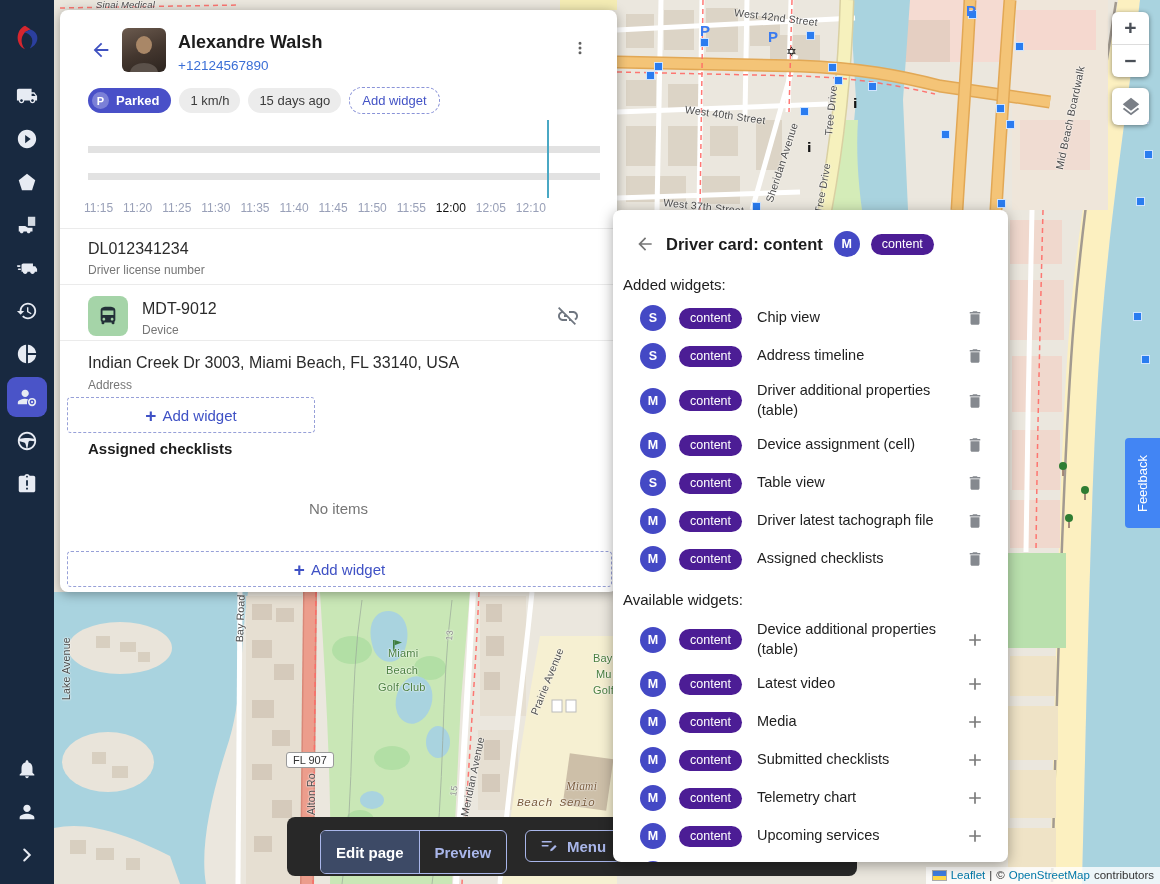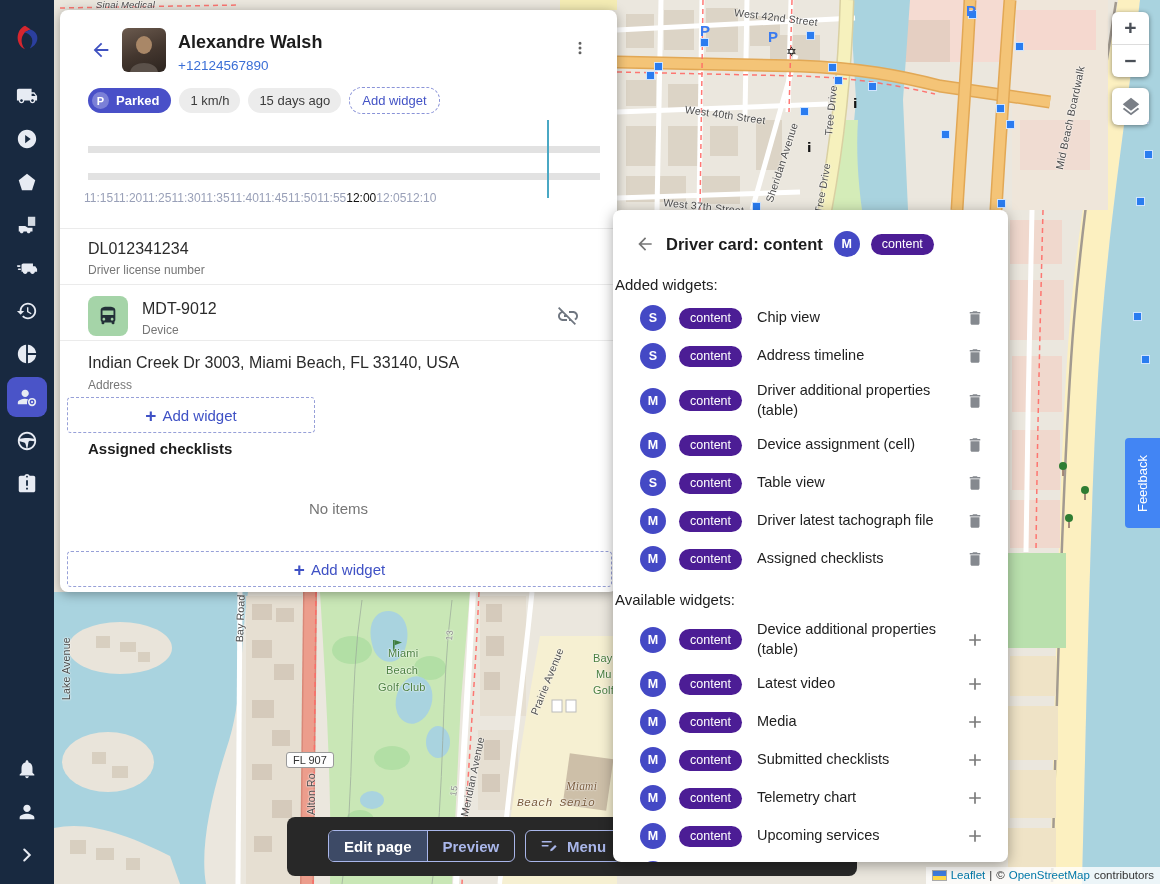--- a/index.html
+++ b/index.html
@@ -44,21 +44,21 @@
   #dc-kebab{left:508px;top:26px;width:24px;height:24px;cursor:pointer;display:flex;align-items:center;justify-content:center}
   #dc-chips{left:28px;top:77px;display:flex;gap:8px;align-items:center}
   .chip{height:25px;border-radius:13px;display:flex;align-items:center;font-size:13px;white-space:nowrap}
   .chip-status{background:#4950c8;color:#fff;padding:0 12px 0 4px;gap:7px;font-weight:bold}
   .chip-status .pc{width:17px;height:17px;border-radius:50%;background:rgba(255,255,255,.28);
                    display:flex;align-items:center;justify-content:center;font-size:11px;font-weight:bold}
   .chip-gray{background:#ececec;color:#3c3c3c;padding:0 11px}
   .chip-dashed{border:1px dashed #8a93d8;color:#4353c6;padding:0 12px;background:#fff;cursor:pointer}
   .tl-bar{left:28px;width:512px;height:7px;background:#e2e2e2}
   #tl-now{left:487px;top:110px;width:2px;height:78px;background:#4aa8c4}
-  #ticks{left:24px;top:181px;width:462px;display:flex;}
+  #ticks{left:24px;top:191px;width:462px;display:flex;justify-content:space-between}
   .tick{font-size:12px;color:#99a0b8}
   .tick-bold{color:#111;font-weight:normal}
   .divider{position:absolute;left:0;right:0;height:1px;background:#ebebeb}
   .fval{font-size:16px;color:#2b2b2b}
   .flab{font-size:12px;color:#767676}
   #device-icon{left:28px;top:286px;width:40px;height:40px;border-radius:8px;background:#a5d4a8;
                display:flex;align-items:center;justify-content:center}
   #unlink-btn{left:496px;top:294px;width:26px;height:26px;cursor:pointer}
   .add-widget-btn{border:1px dashed #97a0d8;border-radius:4px;color:#3f51c5;font-size:15px;
                   display:flex;align-items:center;justify-content:center;gap:6px;cursor:pointer;background:#fff}
@@ -71,32 +71,32 @@
   
   #widget-panel{position:absolute;left:613px;top:210px;width:395px;height:652px;background:#fff;
                 border-radius:8px;box-shadow:0 3px 14px rgba(0,0,0,.35);z-index:20;overflow:hidden}
   #wp-header{display:flex;align-items:center;gap:11px;margin:21px 20px 0 22px}
   #wp-back{color:#757575;width:20px;height:20px;cursor:pointer;flex:none}
   #wp-title{font-size:16.5px;font-weight:bold;color:#1d1d1d;white-space:nowrap}
   .sizebadge{width:26px;height:26px;border-radius:50%;background:#4449c5;color:#fff;font-size:12.5px;
              font-weight:bold;display:flex;align-items:center;justify-content:center;flex:none}
   .tagpill{background:#4c1d95;color:#fff;font-size:12.5px;border-radius:12px;padding:3.5px 11px;
            white-space:nowrap;flex:none}
-  .wp-heading{font-size:15px;color:#202020;margin:19px 0 12px 2px}
+  .wp-heading{font-size:15px;color:#202020;margin:19px 0 12px 10px}
   .wlist{display:flex;flex-direction:column;gap:12px;margin:0 22px 0 27px}
   .wrow{display:flex;align-items:center;gap:12px}
   .wrow .tagpill{margin-left:1px}
   .wlabel{flex:1;font-size:14.5px;color:#212121;line-height:1.35;margin-left:3px}
   .act{width:22px;height:22px;flex:none;cursor:pointer;display:flex;align-items:center;justify-content:center}
   .act-add{color:#7a7a7a;font-size:22px;font-weight:300;line-height:1}
 
   
   #bottom-bar{position:absolute;left:287px;top:817px;width:570px;height:59px;background:#282828;
               border-radius:8px;z-index:5}
-  #bb-group{position:absolute;left:41px;top:13px;height:32px;display:flex;border:1.5px solid #a9b6ea;
+  #bb-group{position:absolute;left:33px;top:13px;height:44px;display:flex;border:1.5px solid #a9b6ea;
             border-radius:6px;overflow:hidden;box-sizing:border-box}
   .bb-seg{display:flex;align-items:center;padding:0 15px;font-size:15px;font-weight:bold;cursor:pointer}
   #bb-edit{background:#3d4a66;color:#fff;border-right:1.5px solid #a9b6ea}
   #bb-preview{color:#a9b6ea}
   #bb-menu{position:absolute;left:238px;top:13px;height:32px;display:flex;align-items:center;gap:8px;
            padding:0 14px;border:1.5px solid #a9b6ea;border-radius:6px;color:#a9b6ea;font-size:15px;
            font-weight:bold;box-sizing:border-box;cursor:pointer}
 
   
   #zoom-ctl{position:absolute;left:1112px;top:12px;width:37px;background:#fff;border-radius:6px;

